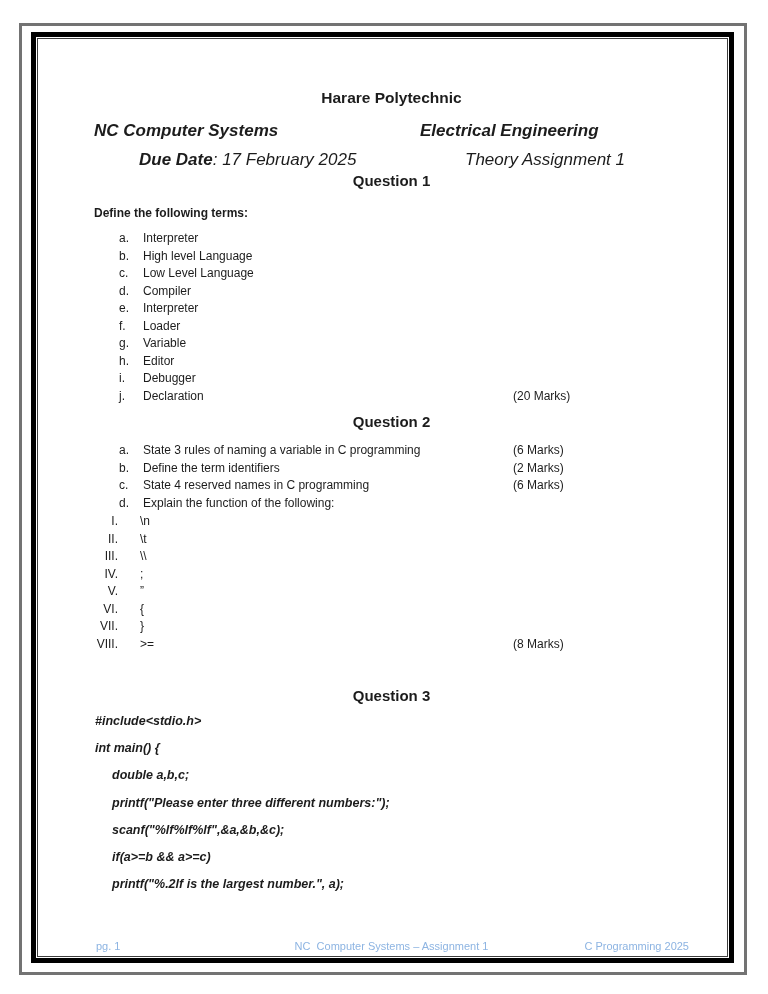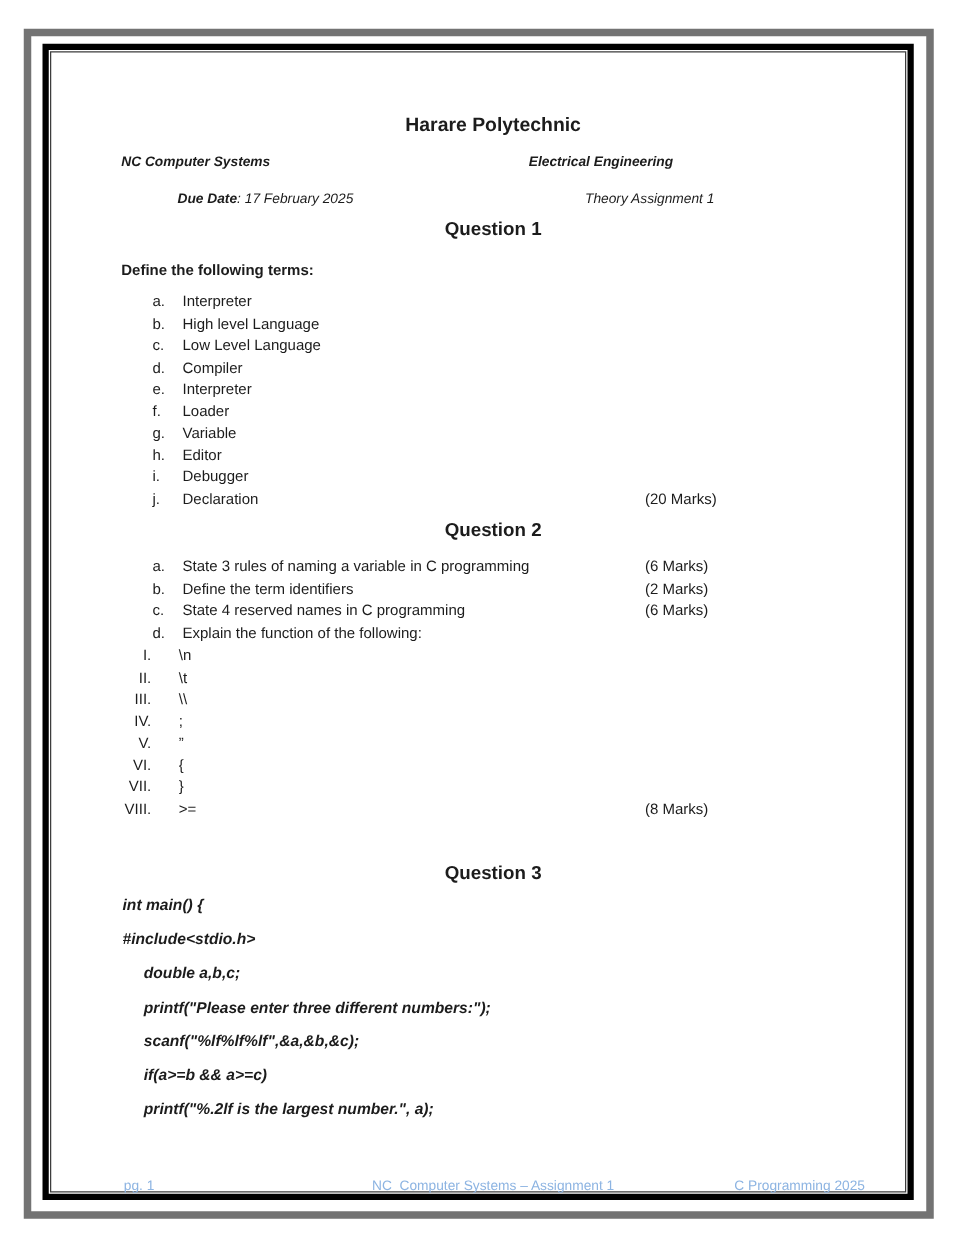--- a/index.html
+++ b/index.html
@@ -3,27 +3,27 @@
 <meta charset="utf-8">
 <style>
   html,body{margin:0;padding:0;}
   body{
     width:768px;height:994px;background:#ffffff;position:relative;
     font-family:"Liberation Sans","DejaVu Sans",sans-serif;color:#1c1c1c;
     overflow:hidden;
   }
   .page{
     position:absolute;left:19px;top:23px;width:728px;height:952px;
-    background:#fff;border:6px solid #737373;box-sizing:border-box;
+    background:#fff;border:3px solid #737373;box-sizing:border-box;
   }
   .frame{position:absolute;left:9px;top:6px;right:10px;bottom:9px;border:5px solid #000;}
   .frame-inner{position:absolute;inset:1px;border:1px solid #3d3d3d;}
   .abs{position:absolute;}
   .doc-title{top:63px;left:72px;width:595px;text-align:center;font-size:15.5px;font-weight:bold;}
-  .hdr-row{left:72px;width:595px;height:17px;font-size:11px;}
+  .hdr-row{left:72px;width:595px;height:17px;font-size:17px;}
   .hdr-row.r1{top:95px;}
   .hdr-row.r2{top:124px;}
   .hdr-left{position:absolute;left:0;white-space:nowrap;}
   .hdr-right{position:absolute;left:326px;white-space:nowrap;}
   .bi{font-weight:bold;font-style:italic;}
   .it{font-style:italic;margin-left:45px;}
   .qheading{left:72px;width:595px;text-align:center;font-weight:bold;font-size:15px;}
   #q1-heading{top:146px;}
   #q2-heading{top:387px;}
   #q3-heading{top:616px;margin-top:45px;}
@@ -170,22 +170,22 @@
     <div class="li">
         <span class="rn">VIII.</span>
         <span class="sym">&gt;=</span>
         <span class="marks">(8 Marks)</span>
       </div>
   </div>
 
   <div class="abs qheading" id="q3-heading">Question 3</div>
 
   <div class="abs" id="q3-code">
+    <div class="code-line">#include&lt;stdio.h&gt;</div>
     <div class="code-line">int main() {</div>
-    <div class="code-line">#include&lt;stdio.h&gt;</div>
     <div class="code-line code-indent">double a,b,c;</div>
     <div class="code-line code-indent">printf("Please enter three different numbers:");</div>
     <div class="code-line code-indent">scanf("%lf%lf%lf",&amp;a,&amp;b,&amp;c);</div>
     <div class="code-line code-indent">if(a&gt;=b &amp;&amp; a&gt;=c)</div>
     <div class="code-line code-indent">printf("%.2lf is the largest number.", a);</div>
   </div>
 
   <div class="abs footer">
     <span class="f-center">NC  Computer Systems – Assignment 1</span>
     <span class="f-left">pg. 1</span>

